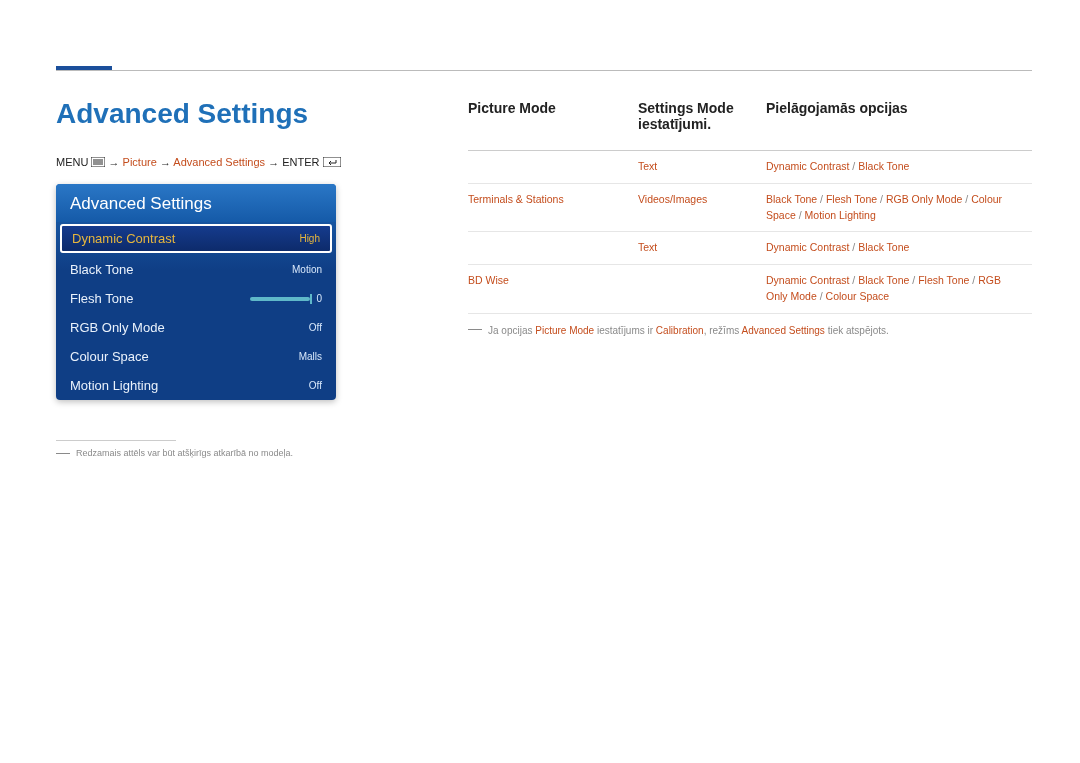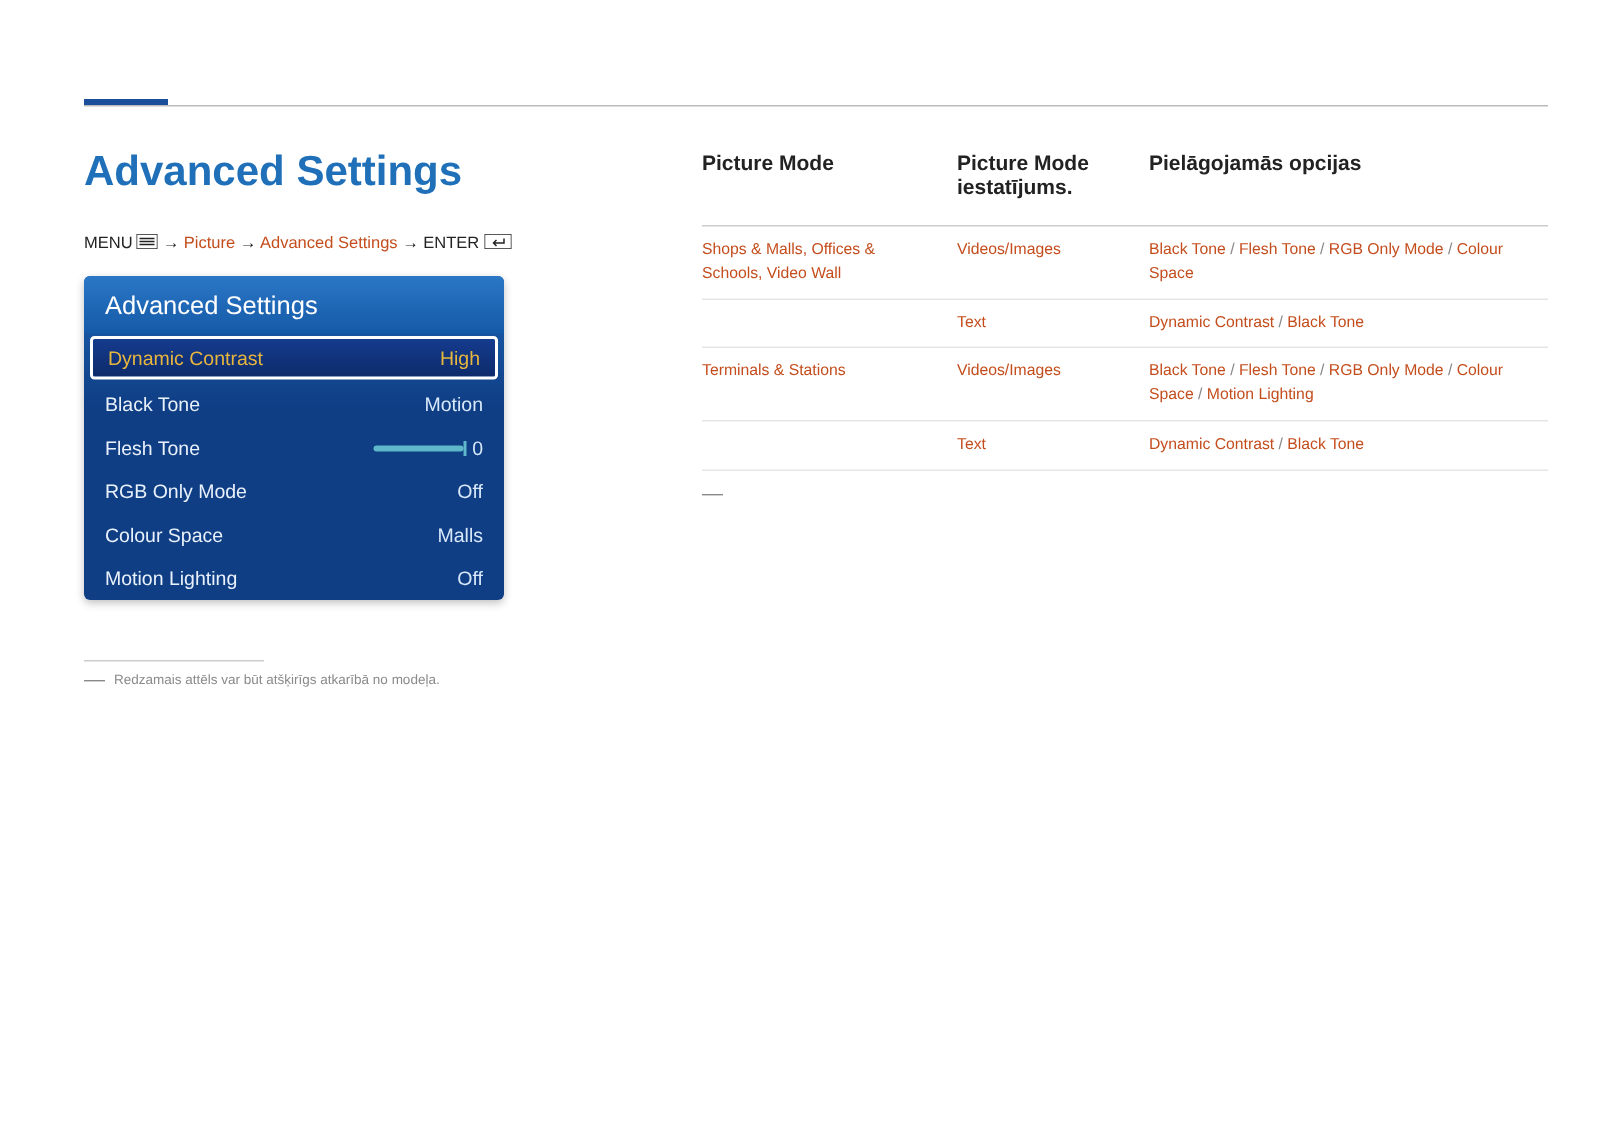--- a/index.html
+++ b/index.html
@@ -71,21 +71,21 @@
     color: #e9f1fb;
   }
   .osd-row.selected {
     background: linear-gradient(#153b8d, #0d2b6b);
     border: 2px solid #fff;
     border-radius: 3px;
     margin: 2px 4px;
     padding: 5px 10px;
   }
   .osd-row.selected .label { color: #e7b63d; }
-  .osd-row .value { color: #d8e8fb; font-size: 13px; }
+  .osd-row .value { color: #d8e8fb; font-size: 10px; }
   .osd-row.selected .value { color: #e7b63d; }
   .slider {
     width: 60px;
     height: 4px;
     background: #5fb8c9;
     border-radius: 2px;
     margin-right: 6px;
     position: relative;
   }
   .slider::after {
@@ -228,44 +228,47 @@
 <div class="table-wrap">
   <table class="tbl">
     <colgroup>
         <col class="col1">
         <col class="col2">
         <col>
       </colgroup>
     <thead>
       <tr>
         <th>Picture Mode</th>
-        <th>Picture Mode iestatījums.</th>
+        <th>Settings Mode iestatījumi.</th>
         <th>Pielāgojamās opcijas</th>
       </tr>
     </thead>
     <tbody>
         <tr>
-          <td>Shops &amp; Malls, Offices &amp; Schools, Video Wall</td>
-          <td>Videos/Images</td>
-          <td><span>Black Tone</span><span class="sep"> / </span><span>Flesh Tone</span><span class="sep"> / </span><span>RGB Only Mode</span><span class="sep"> / </span><span>Colour Space</span></td>
-        </tr>
-        <tr>
           <td style="border-bottom: 1px solid rgb(230, 230, 230);"></td>
           <td>Text</td>
           <td><span>Dynamic Contrast</span><span class="sep"> / </span><span>Black Tone</span></td>
         </tr>
         <tr>
           <td>Terminals &amp; Stations</td>
           <td>Videos/Images</td>
           <td><span>Black Tone</span><span class="sep"> / </span><span>Flesh Tone</span><span class="sep"> / </span><span>RGB Only Mode</span><span class="sep"> / </span><span>Colour Space</span><span class="sep"> / </span><span>Motion Lighting</span></td>
         </tr>
         <tr>
           <td style="border-bottom: 1px solid rgb(230, 230, 230);"></td>
           <td>Text</td>
           <td><span>Dynamic Contrast</span><span class="sep"> / </span><span>Black Tone</span></td>
         </tr>
+        <tr>
+          <td>BD Wise</td>
+          <td></td>
+          <td><span>Dynamic Contrast</span><span class="sep"> / </span><span>Black Tone</span><span class="sep"> / </span><span>Flesh Tone</span><span class="sep"> / </span><span>RGB Only Mode</span><span class="sep"> / </span><span>Colour Space</span></td>
+        </tr>
       </tbody>
   </table>
 
   <div class="footnote">
     <span class="dash">―</span>
+    <span>
+      <span>Ja opcijas </span><span class="hl">Picture Mode</span><span> iestatījums ir </span><span class="hl">Calibration</span><span>, režīms </span><span class="hl">Advanced Settings</span><span> tiek atspējots.</span>
+    </span>
   </div>
 </div>
 
 </body></html>

